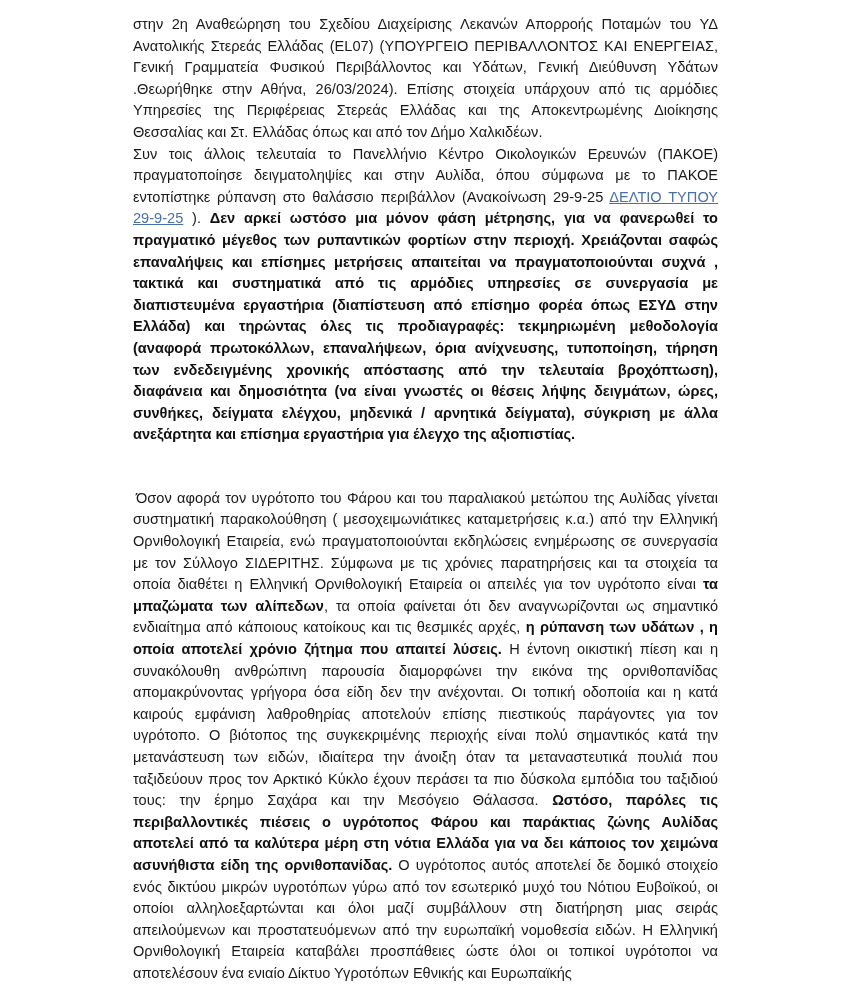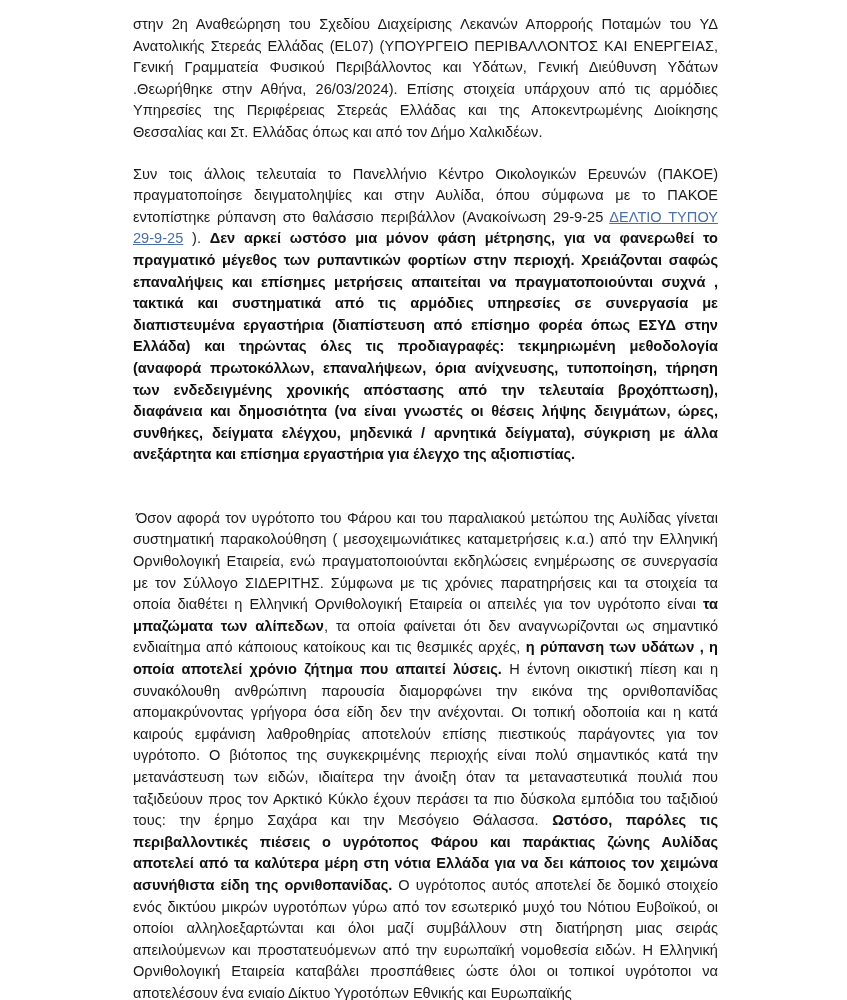--- a/index.html
+++ b/index.html
@@ -10,21 +10,21 @@
     top: 14px;
     width: 585px;
     font-family: "Liberation Sans", sans-serif;
     font-size: 14.6px;
     line-height: 21.6px;
     color: #1a1a1a;
     text-align: justify;
   }
   .para { margin: 0; }
   .para.p1 { }
-  .para.p2 { margin-top: 20px; }
+  .para.p2 { }
   .para.p3 { margin-top: 42px; text-indent: 3px; }
   b { font-weight: 700; color: #111; }
   a.link { color: #4a6fa5; text-decoration: underline; }
 </style>
 </head>
 <body>
 
 <div class="page">
   <p class="para p1">
     <span>στην 2η Αναθεώρηση του Σχεδίου Διαχείρισης Λεκανών Απορροής Ποταμών του ΥΔ Ανατολικής Στερεάς Ελλάδας (EL07) (ΥΠΟΥΡΓΕΙΟ ΠΕΡΙΒΑΛΛΟΝΤΟΣ ΚΑΙ ΕΝΕΡΓΕΙΑΣ, Γενική Γραμματεία Φυσικού Περιβάλλοντος και Υδάτων, Γενική Διεύθυνση Υδάτων .Θεωρήθηκε στην Αθήνα, 26/03/2024). Επίσης στοιχεία υπάρχουν από τις αρμόδιες Υπηρεσίες της Περιφέρειας Στερεάς Ελλάδας και της Αποκεντρωμένης Διοίκησης Θεσσαλίας και Στ. Ελλάδας όπως και από τον Δήμο Χαλκιδέων.</span>

